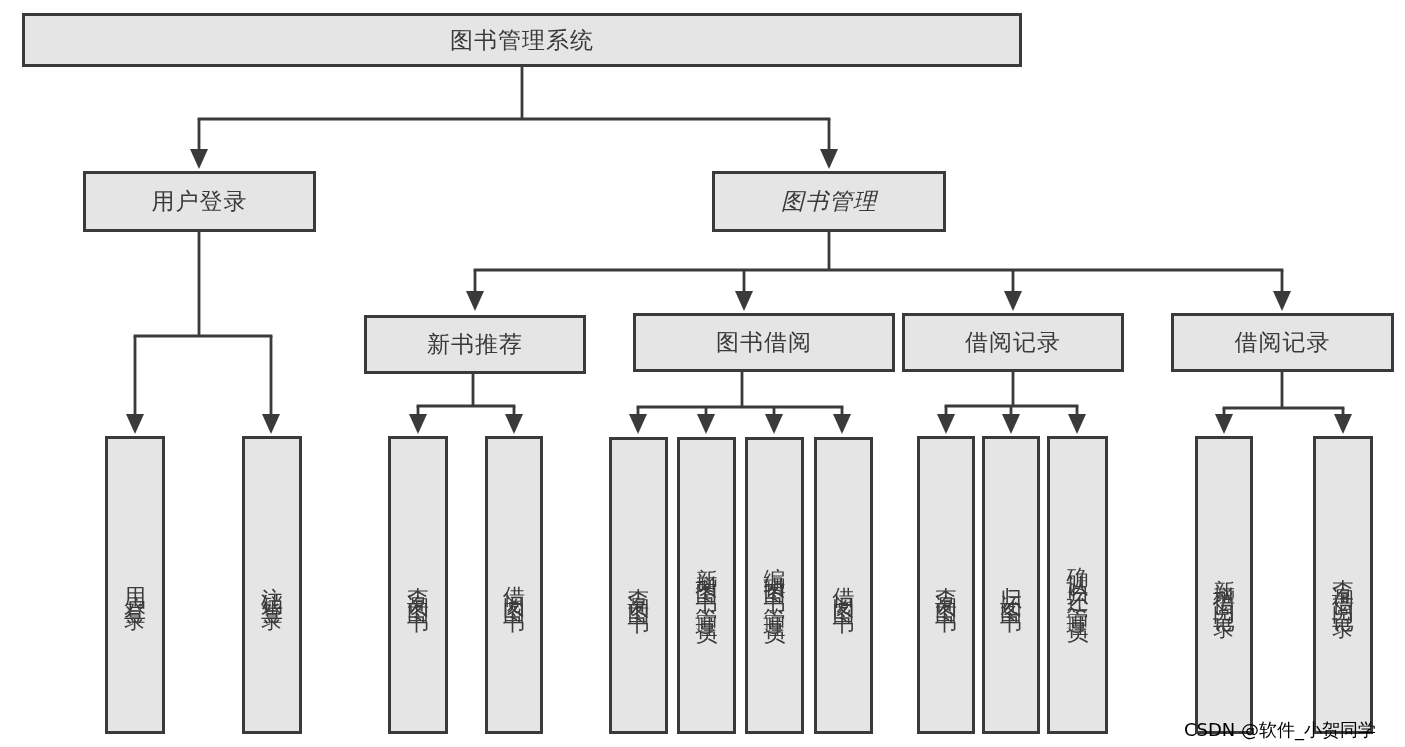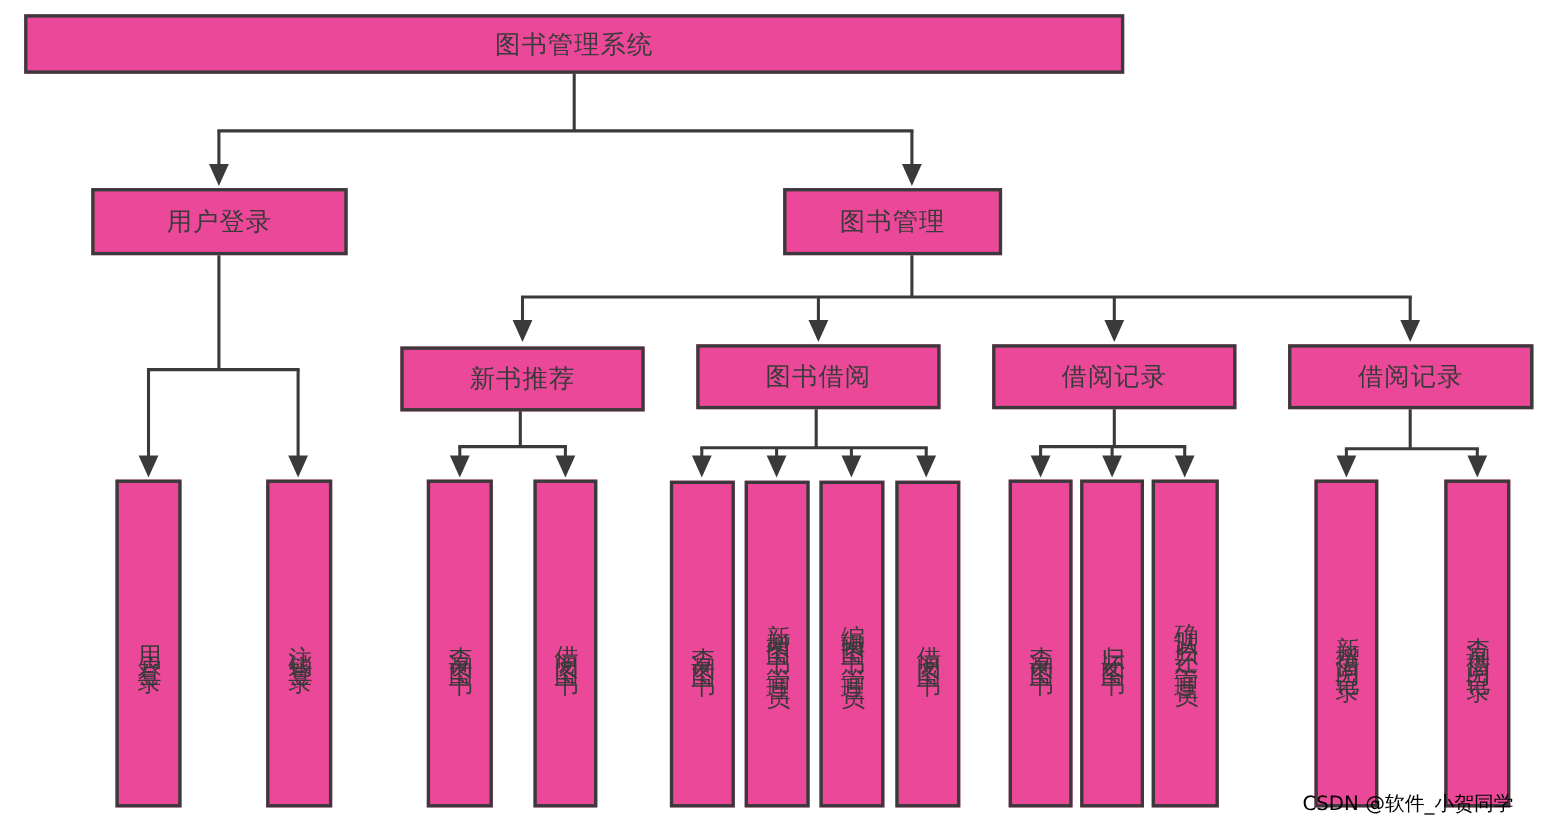--- a/index.html
+++ b/index.html
@@ -18,21 +18,21 @@
   .edges {
     position: absolute;
     left: 0; top: 0;
     width: 1405px;
     height: 747px;
   }
   .node {
     position: absolute;
     box-sizing: border-box;
     border: 3px solid #3a3a3a;
-    background: #ec4899;
+    background: #e5e5e5;
     color: #3a3a3a;
     display: flex;
     align-items: center;
     justify-content: center;
     text-align: center;
   }
   .h-node {
     font-size: 23px;
     letter-spacing: 1px;
   }
@@ -132,28 +132,28 @@
     </g>
   </svg>
 
   <div class="node h-node" style="left:22px; top:13px; width:1000px; height:54px;">
     <span>图书管理系统</span>
   </div>
 
   <div class="node h-node" style="left:83px; top:171px; width:233px; height:61px;">
     <span>用户登录</span>
   </div>
-  <div class="node h-node" style="left:712px; top:171px; width:199px; height:61px;">
+  <div class="node h-node" style="left:712px; top:171px; width:234px; height:61px;font-style:italic;">
     <span>图书管理</span>
   </div>
 
   <div class="node h-node" style="left:364px; top:315px; width:222px; height:59px;">
     <span>新书推荐</span>
   </div>
-  <div class="node h-node" style="left:633px; top:313px; width:222px; height:59px;">
+  <div class="node h-node" style="left:633px; top:313px; width:262px; height:59px;">
     <span>图书借阅</span>
   </div>
   <div class="node h-node" style="left:902px; top:313px; width:222px; height:59px;">
     <span>借阅记录</span>
   </div>
   <div class="node h-node" style="left:1171px; top:313px; width:223px; height:59px;">
     <span>借阅记录</span>
   </div>
 
   <div class="node v-node" style="left:105px; top:436px; width:60px; height:298px;">

